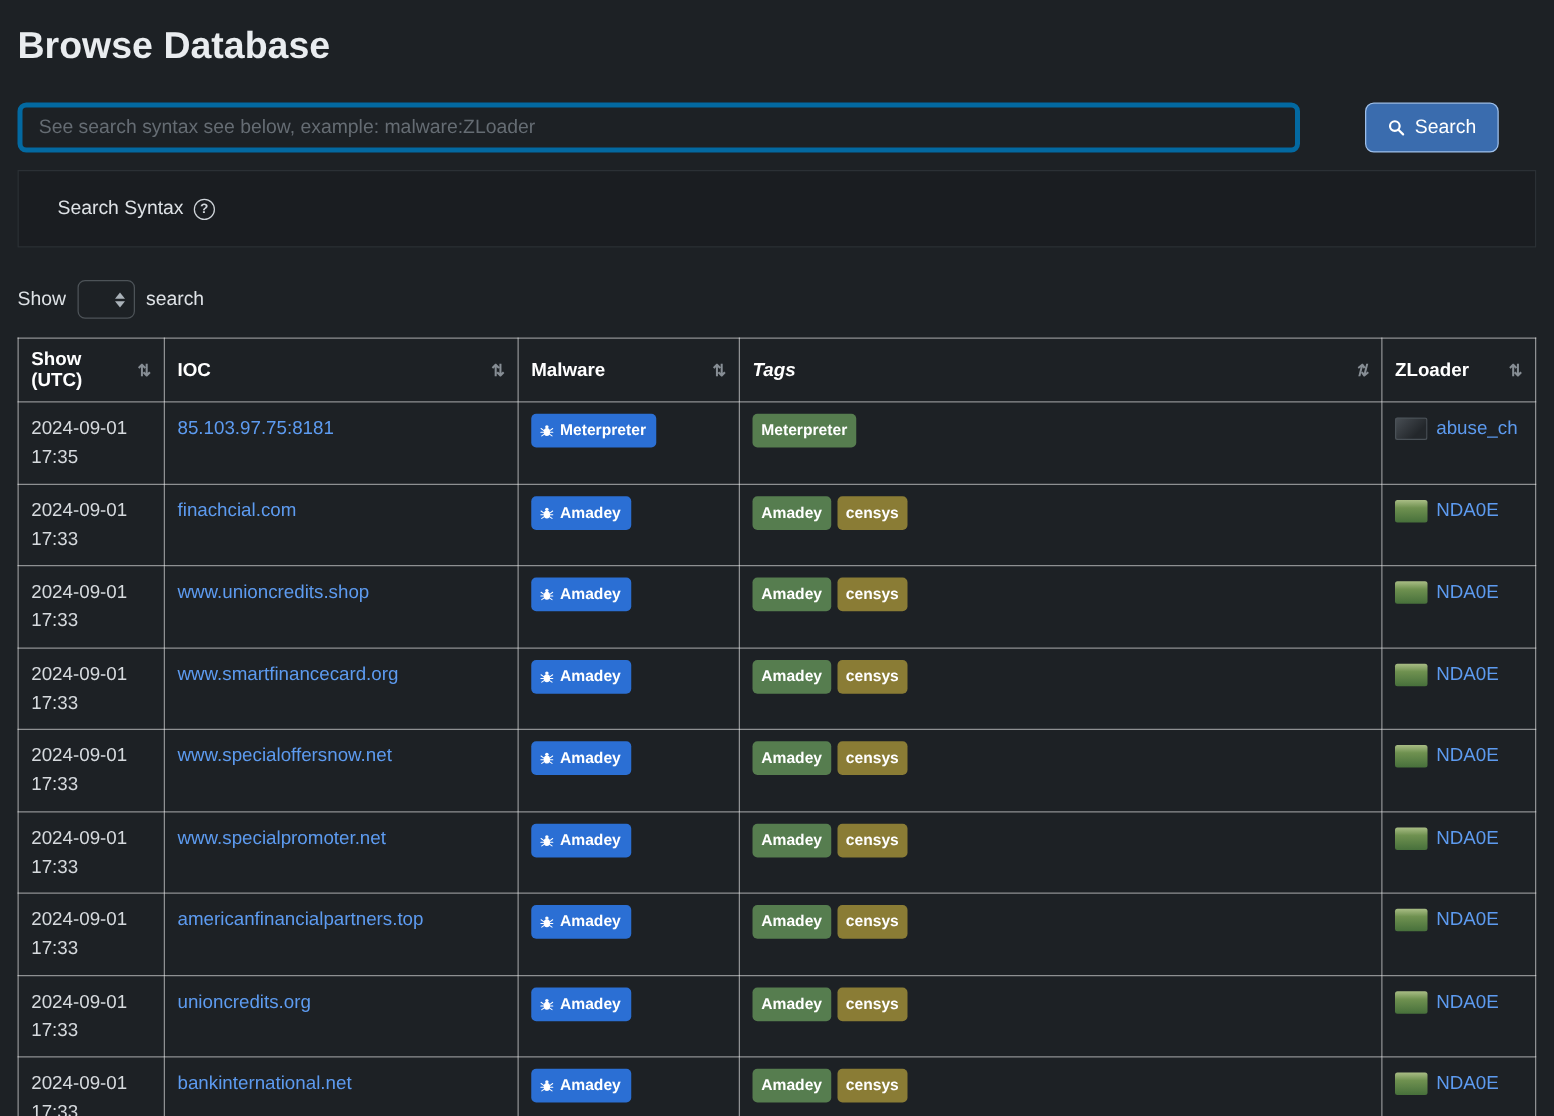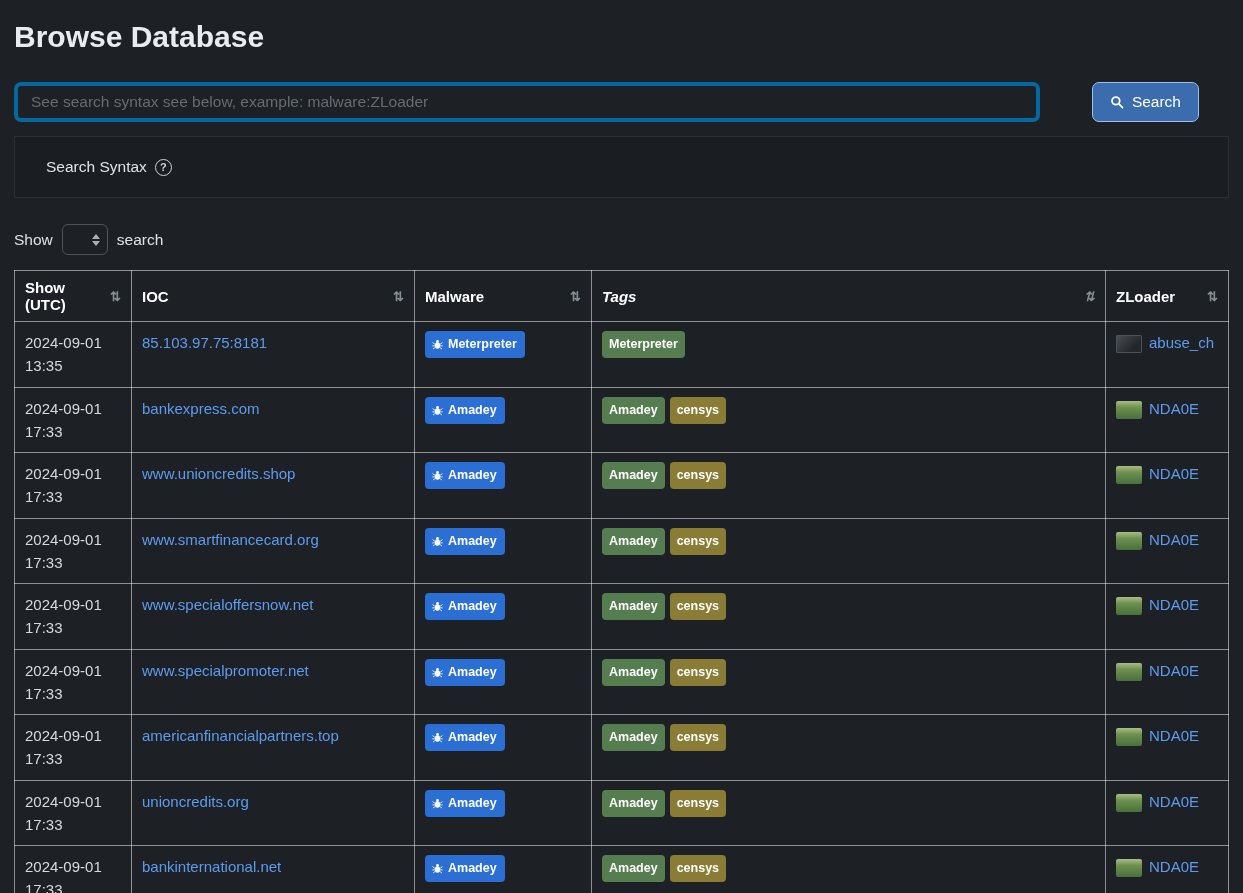--- a/index.html
+++ b/index.html
@@ -146,38 +146,38 @@
           <th>
             <div class="th-inner">
               <span>ZLoader</span>
               <span class="sort-icon">⇅</span>
             </div>
           </th>
         </tr>
     </thead>
     <tbody id="table-body">
         <tr>
-          <td class="date-cell">2024-09-01 13:35</td>
+          <td class="date-cell">2024-09-01 17:35</td>
           <td><a class="link" href="#">85.103.97.75:8181</a></td>
           <td><span class="badge-malware" style="background: rgb(43, 111, 212);">
               <span class="bug-icon">
                 <svg viewBox="0 0 16 16" width="11" height="11">
                   <circle cx="8" cy="3.6" r="2" fill="#fff"></circle>
                   <ellipse cx="8" cy="9.6" rx="3.7" ry="4.7" fill="#fff"></ellipse>
                   <path d="M1.2 5.5l3 2.2M1 10h3.2M2 14.2l3-2.2M14.8 5.5l-3 2.2M15 10h-3.2M14 14.2l-3-2.2" stroke="#fff" stroke-width="1.2" fill="none" stroke-linecap="round"></path>
                 </svg>
               </span>
               <span>Meterpreter</span>
             </span></td>
           <td><span class="tag" style="background: rgb(86, 125, 79);">Meterpreter</span></td>
           <td><span class="thumb thumb-abusech"></span><a class="link" href="#">abuse_ch</a></td>
         </tr>
         <tr>
           <td class="date-cell">2024-09-01 17:33</td>
-          <td><a class="link" href="#">bankexpress.com</a></td>
+          <td><a class="link" href="#">finachcial.com</a></td>
           <td><span class="badge-malware" style="background: rgb(43, 111, 212);">
               <span class="bug-icon">
                 <svg viewBox="0 0 16 16" width="11" height="11">
                   <circle cx="8" cy="3.6" r="2" fill="#fff"></circle>
                   <ellipse cx="8" cy="9.6" rx="3.7" ry="4.7" fill="#fff"></ellipse>
                   <path d="M1.2 5.5l3 2.2M1 10h3.2M2 14.2l3-2.2M14.8 5.5l-3 2.2M15 10h-3.2M14 14.2l-3-2.2" stroke="#fff" stroke-width="1.2" fill="none" stroke-linecap="round"></path>
                 </svg>
               </span>
               <span>Amadey</span>
             </span></td>

